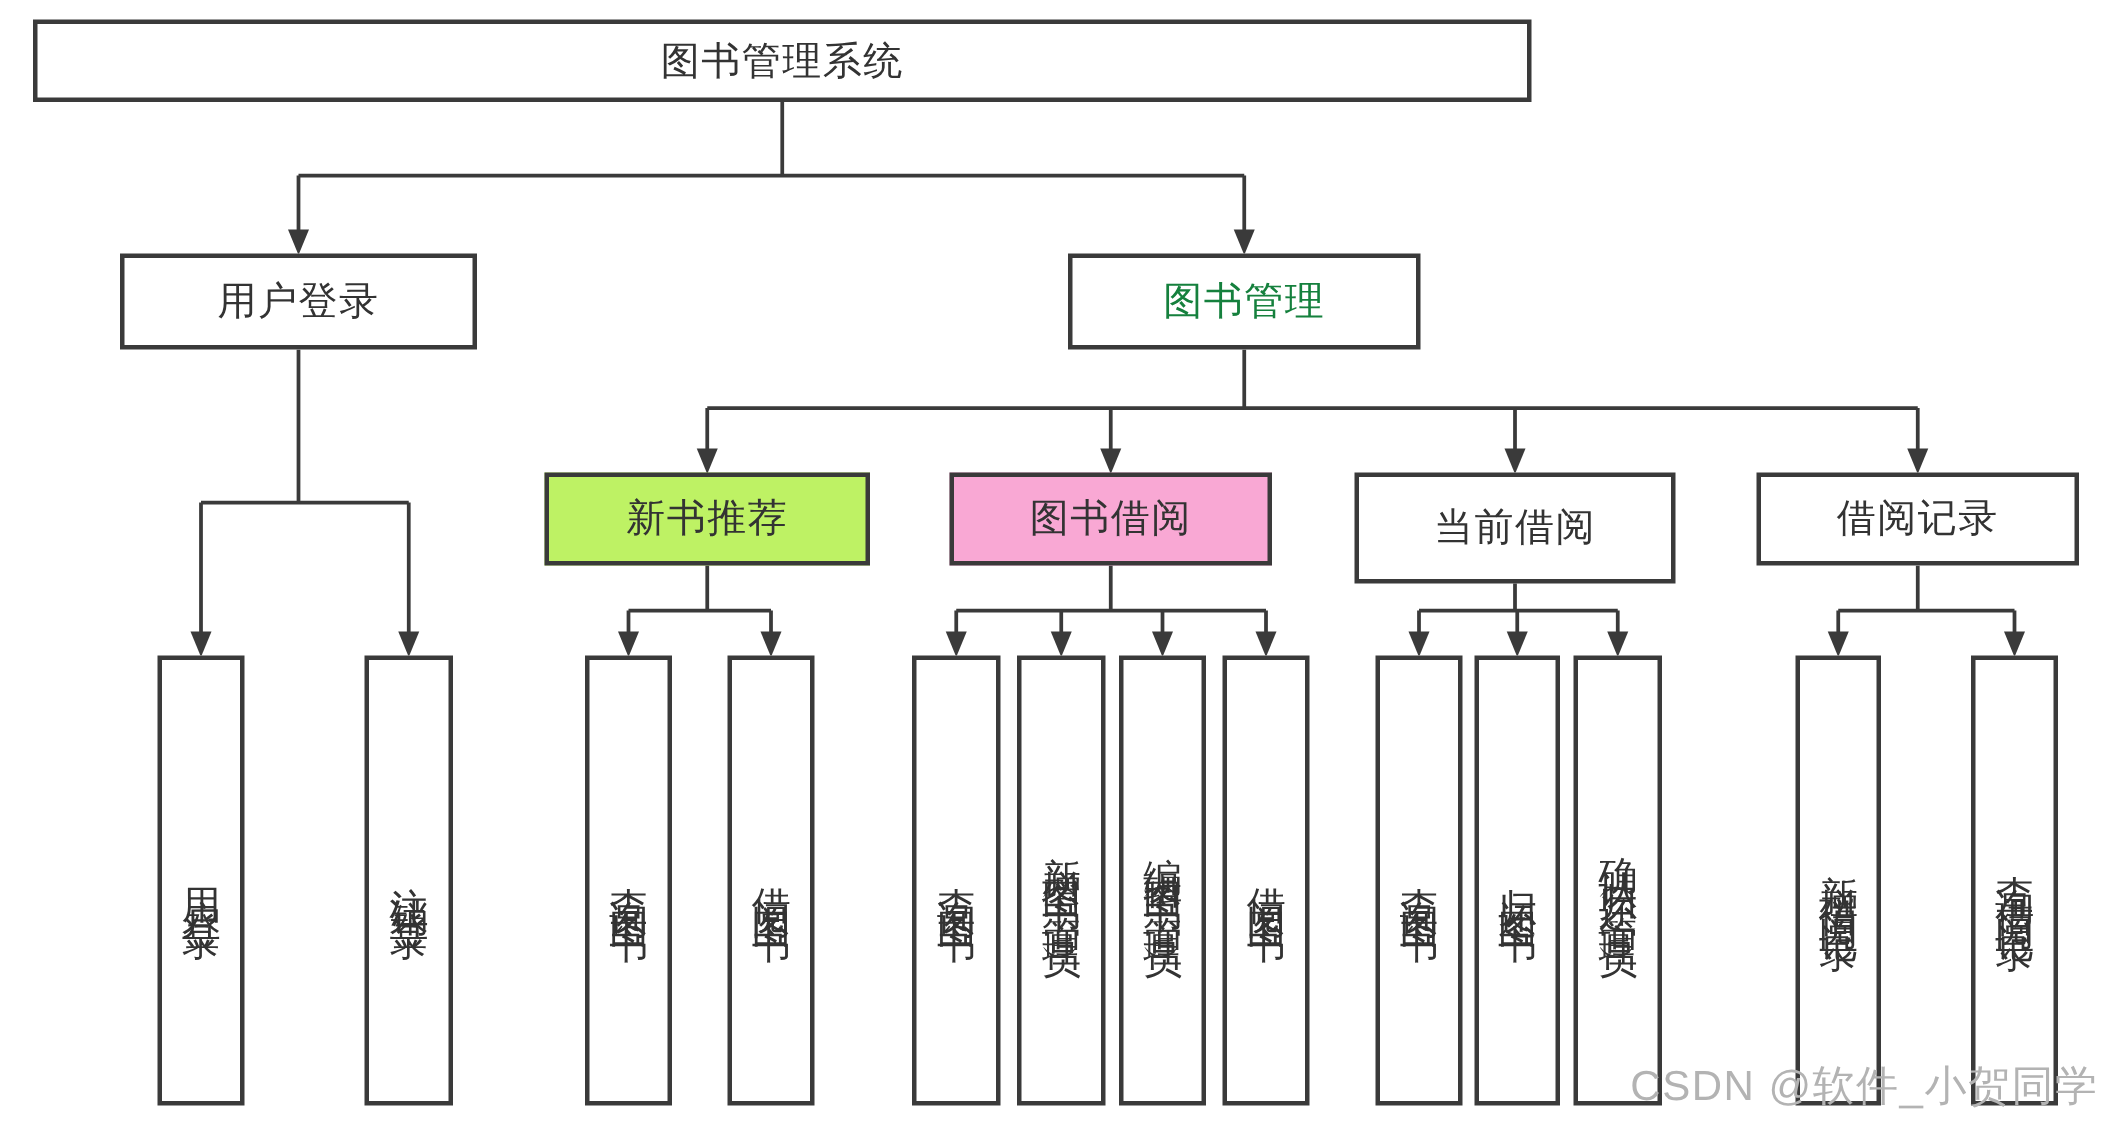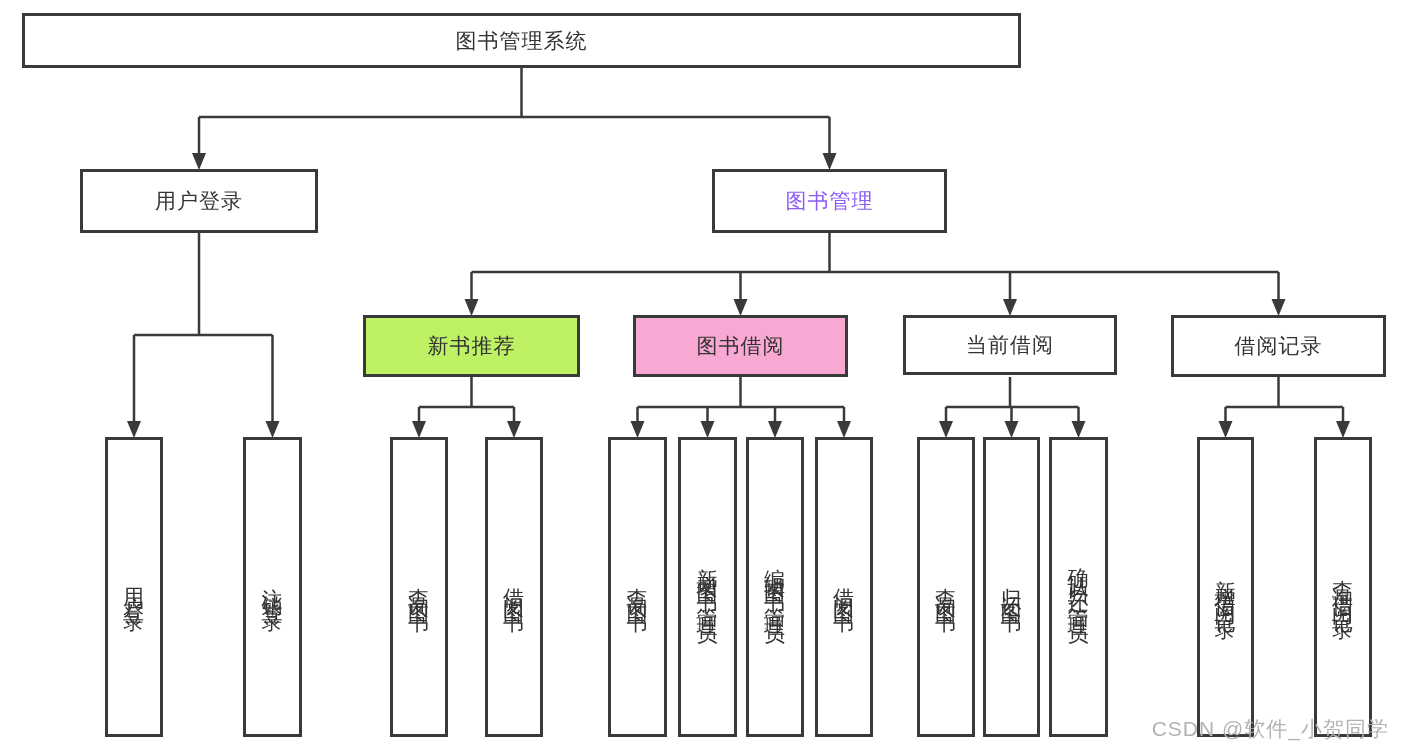--- a/index.html
+++ b/index.html
@@ -26,37 +26,37 @@
     box-sizing: border-box;
     background: #ffffff;
     border: 3px solid #3a3a3a;
     display: flex;
     align-items: center;
     justify-content: center;
     z-index: 2;
   }
   .node .label {
     color: #333333;
-    font-size: 21px;
+    font-size: 26px;
     line-height: 1.2;
     letter-spacing: 1px;
     white-space: nowrap;
   }
   .node.vertical .label {
     writing-mode: vertical-rl;
     text-orientation: mixed;
     letter-spacing: 8px;
     white-space: normal;
   }
   .watermark {
     position: absolute;
-    right: 16px;
+    right: 6px;
     bottom: 4px;
     color: #b3b3b3;
-    font-size: 21px;
+    font-size: 28px;
     letter-spacing: 1px;
     z-index: 3;
     pointer-events: none;
   }
 </style>
 </head>
 <body>
 
 <div class="stage">
   <svg id="edges" width="1405" height="747" viewBox="0 0 1405 747">
@@ -88,29 +88,29 @@
       <polygon points="1336,421 1350,421 1343,438" fill="#3a3a3a"></polygon>
     </svg>
   <div id="nodes">
       <div class="node horizontal" style="left: 22px; top: 13px; width: 999px; height: 55px; border-color: rgb(58, 58, 58); background: rgb(255, 255, 255);">
         <span class="label" style="color: rgb(51, 51, 51);">图书管理系统</span>
       </div>
       <div class="node horizontal" style="left: 80px; top: 169px; width: 238px; height: 64px; border-color: rgb(58, 58, 58); background: rgb(255, 255, 255);">
         <span class="label" style="color: rgb(51, 51, 51);">用户登录</span>
       </div>
       <div class="node horizontal" style="left: 712px; top: 169px; width: 235px; height: 64px; border-color: rgb(58, 58, 58); background: rgb(255, 255, 255);">
-        <span class="label" style="color: #8b5cf6;">图书管理</span>
+        <span class="label" style="color: #15803d;">图书管理</span>
       </div>
       <div class="node horizontal" style="left: 363px; top: 315px; width: 217px; height: 62px; border-color: rgb(58, 58, 58); background: #bef264;">
         <span class="label" style="color: rgb(51, 51, 51);">新书推荐</span>
       </div>
       <div class="node horizontal" style="left: 633px; top: 315px; width: 215px; height: 62px; border-color: rgb(58, 58, 58); background: #f9a8d4;">
         <span class="label" style="color: rgb(51, 51, 51);">图书借阅</span>
       </div>
-      <div class="node horizontal" style="left: 903px; top: 315px; width: 214px; height: 60px; border-color: rgb(58, 58, 58); background: rgb(255, 255, 255);">
+      <div class="node horizontal" style="left: 903px; top: 315px; width: 214px; height: 74px; border-color: rgb(58, 58, 58); background: rgb(255, 255, 255);">
         <span class="label" style="color: rgb(51, 51, 51);">当前借阅</span>
       </div>
       <div class="node horizontal" style="left: 1171px; top: 315px; width: 215px; height: 62px; border-color: rgb(58, 58, 58); background: rgb(255, 255, 255);">
         <span class="label" style="color: rgb(51, 51, 51);">借阅记录</span>
       </div>
       <div class="node vertical" style="left: 105px; top: 437px; width: 58px; height: 300px; border-color: rgb(58, 58, 58); background: rgb(255, 255, 255);">
         <span class="label" style="color: rgb(51, 51, 51);">用户登录</span>
       </div>
       <div class="node vertical" style="left: 243px; top: 437px; width: 59px; height: 300px; border-color: rgb(58, 58, 58); background: rgb(255, 255, 255);">
         <span class="label" style="color: rgb(51, 51, 51);">注销登录</span>

